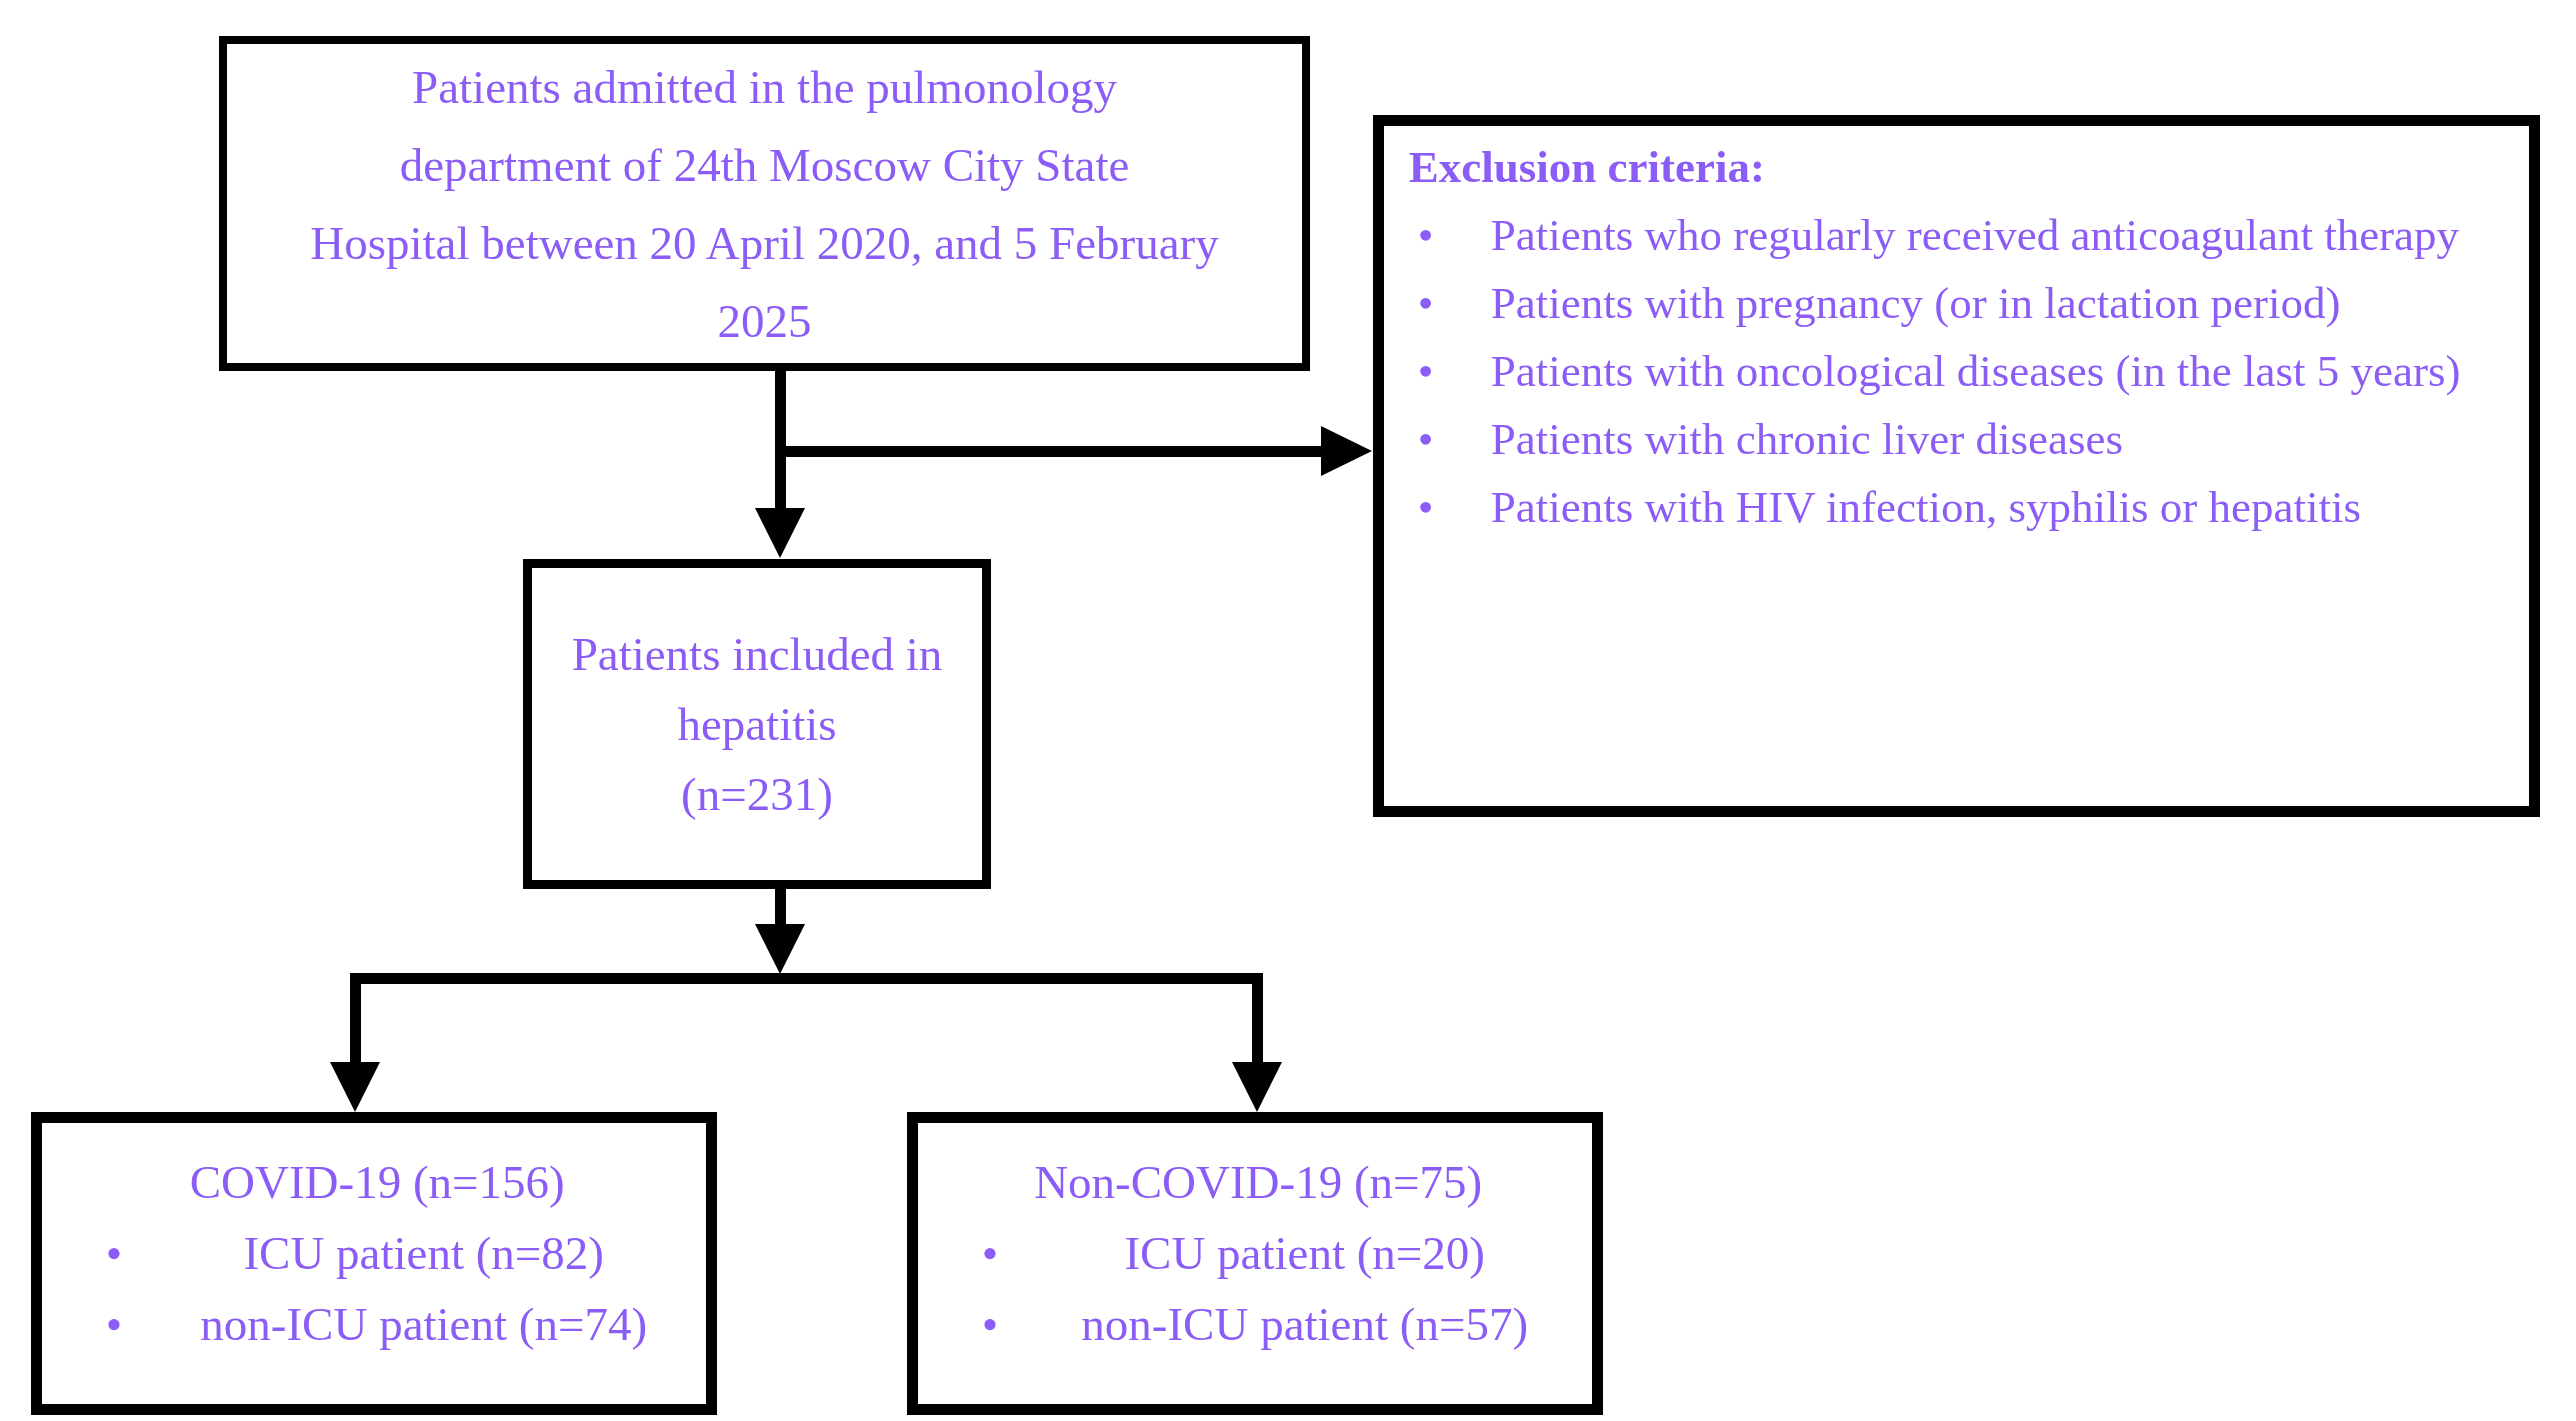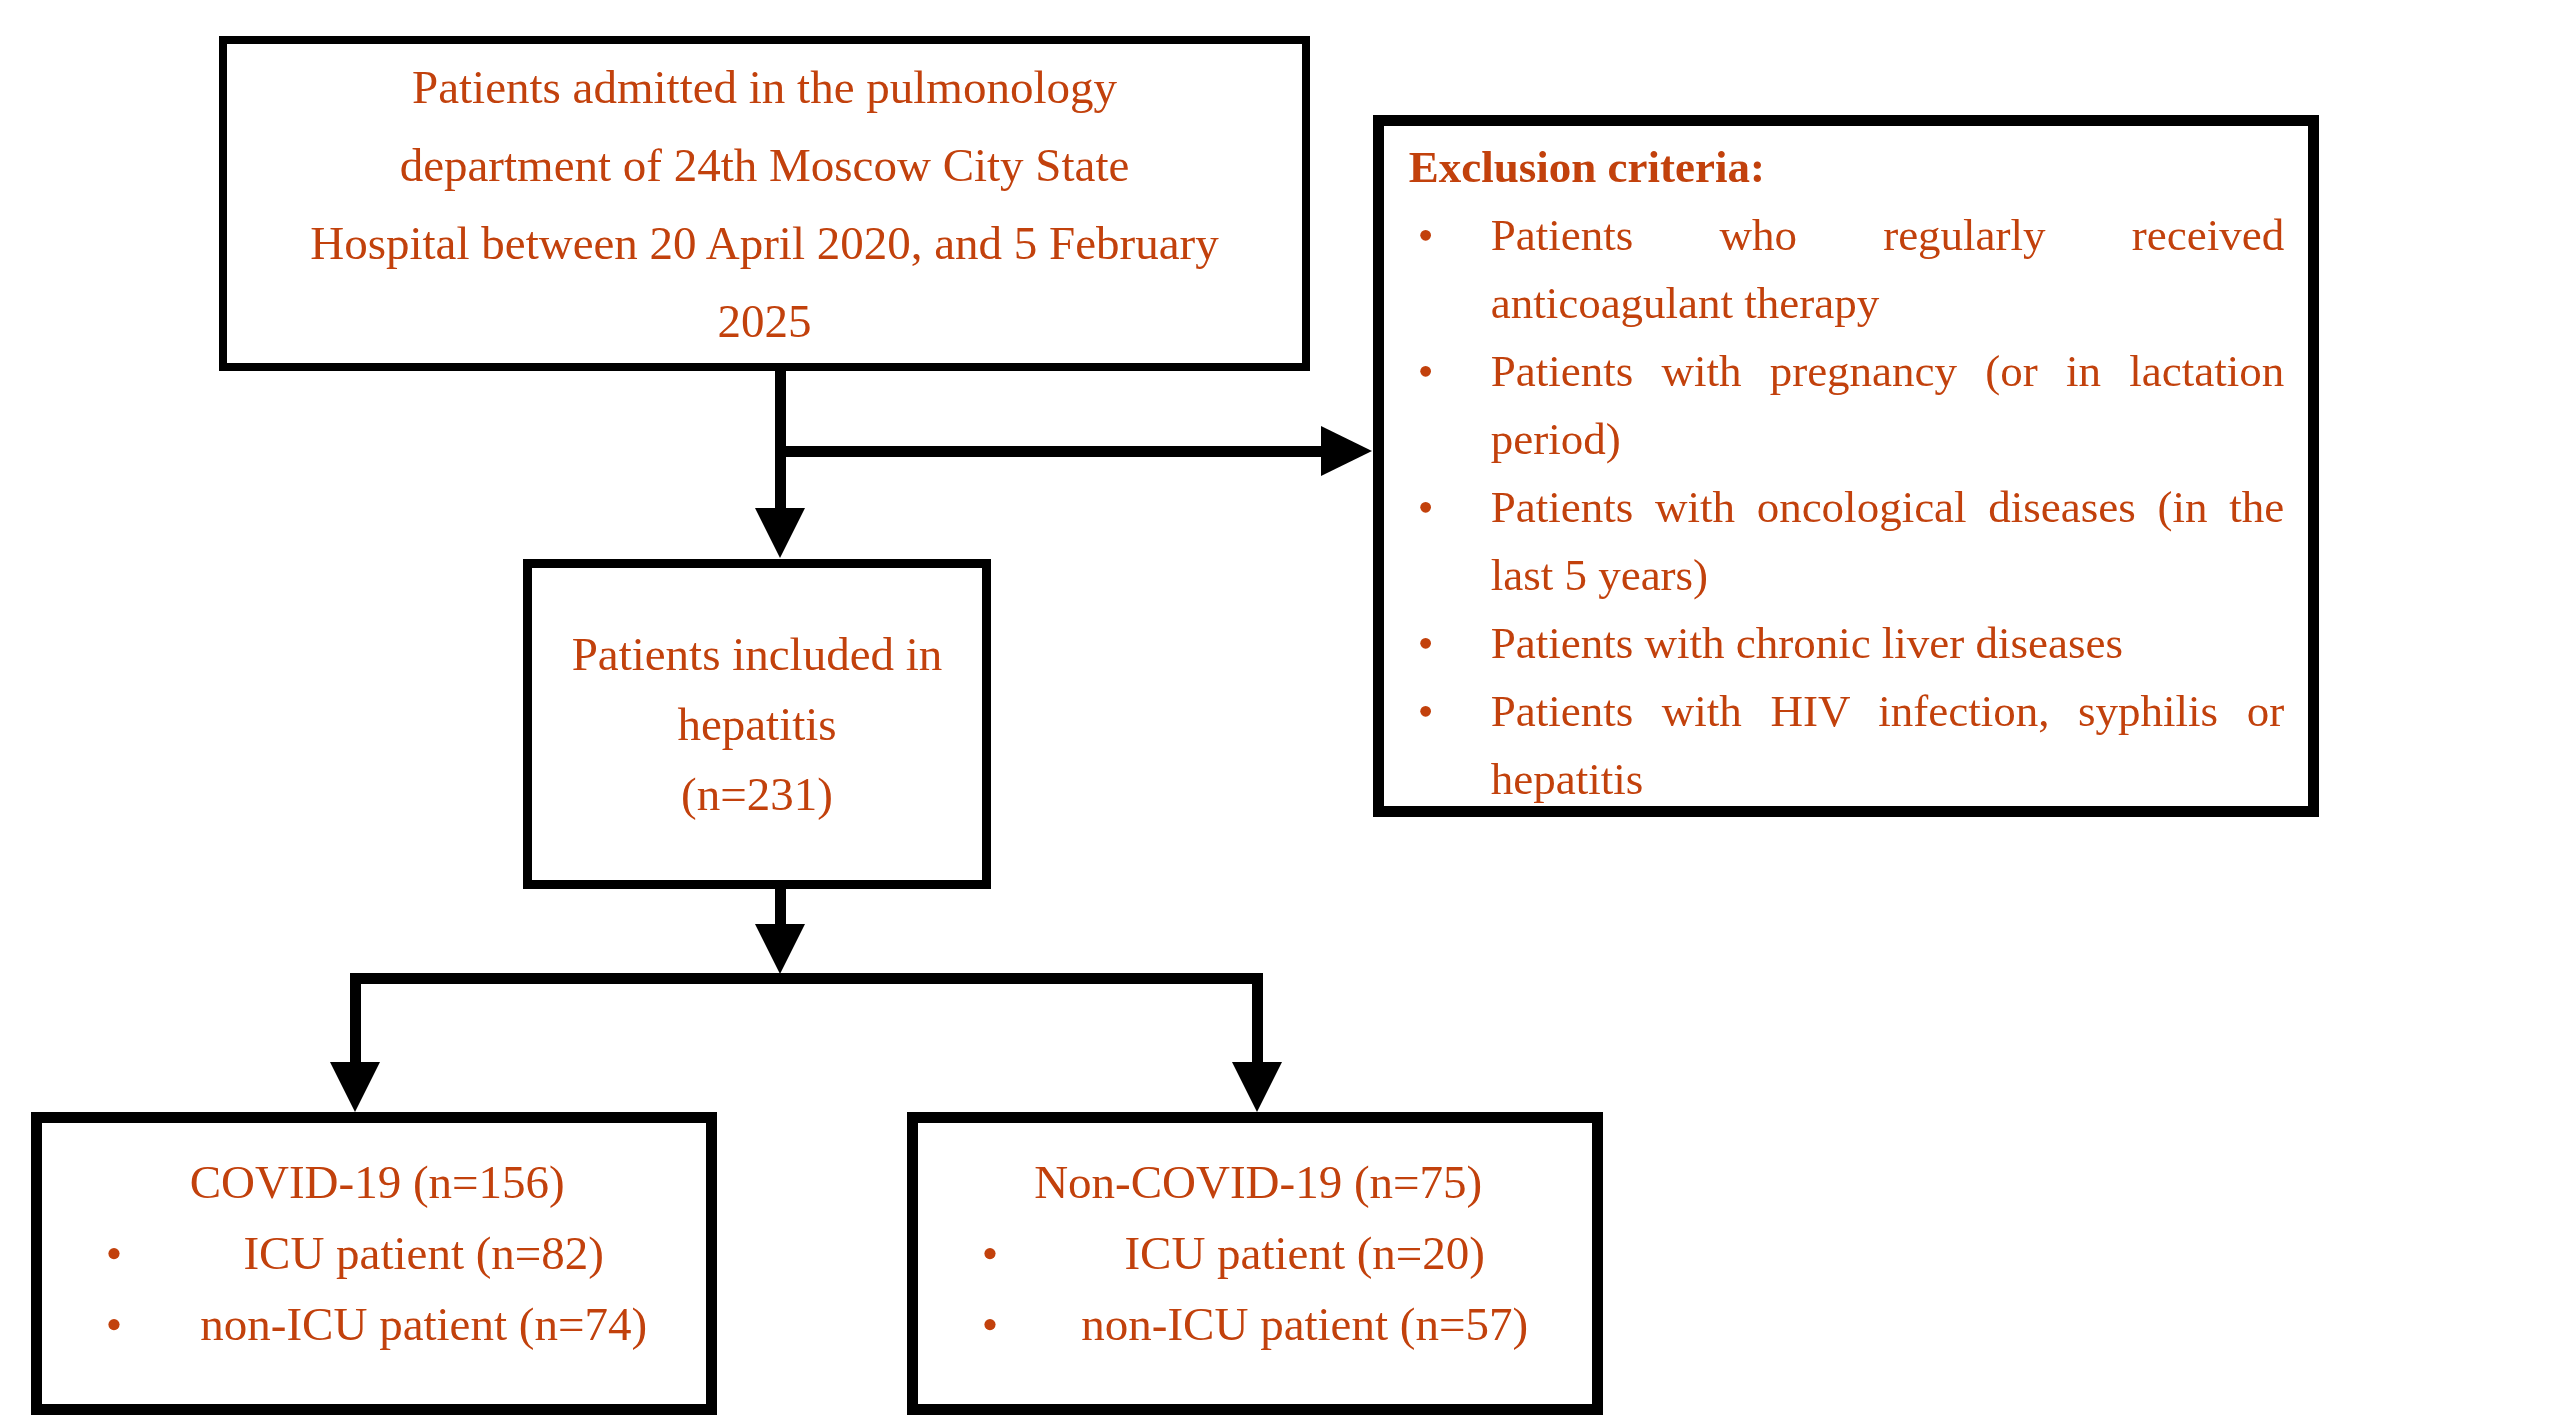--- a/index.html
+++ b/index.html
@@ -5,21 +5,21 @@
   html, body {
     margin: 0;
     padding: 0;
     background: #ffffff;
   }
   #canvas {
     position: relative;
     width: 2576px;
     height: 1422px;
     background: #ffffff;
-    color: #c2410c;
+    color: #8b5cf6;
     font-family: "Liberation Serif", "DejaVu Serif", serif;
     overflow: hidden;
   }
   .box {
     position: absolute;
     box-sizing: border-box;
     background: #ffffff;
     border: 9.1px solid #000000;
   }
   .center-box {
@@ -33,21 +33,21 @@
 
   
   #admission-box {
     left: 219px; top: 36px; width: 1091px; height: 335px;
     border-width: 8.2px;
     font-size: 47px; line-height: 78px;
   }
 
   
   #exclusion-box {
-    left: 1373px; top: 115px; width: 946px; height: 702px;
+    left: 1373px; top: 115px; width: 1167px; height: 702px;
     border-width: 11px;
     font-size: 45px; line-height: 68px;
     padding: 7.3px 18.3px 0 13.7px;
   }
   #exclusion-box .excl-title {
     font-weight: bold;
     padding-left: 11px;
   }
   .bullet-row {
     display: flex;

